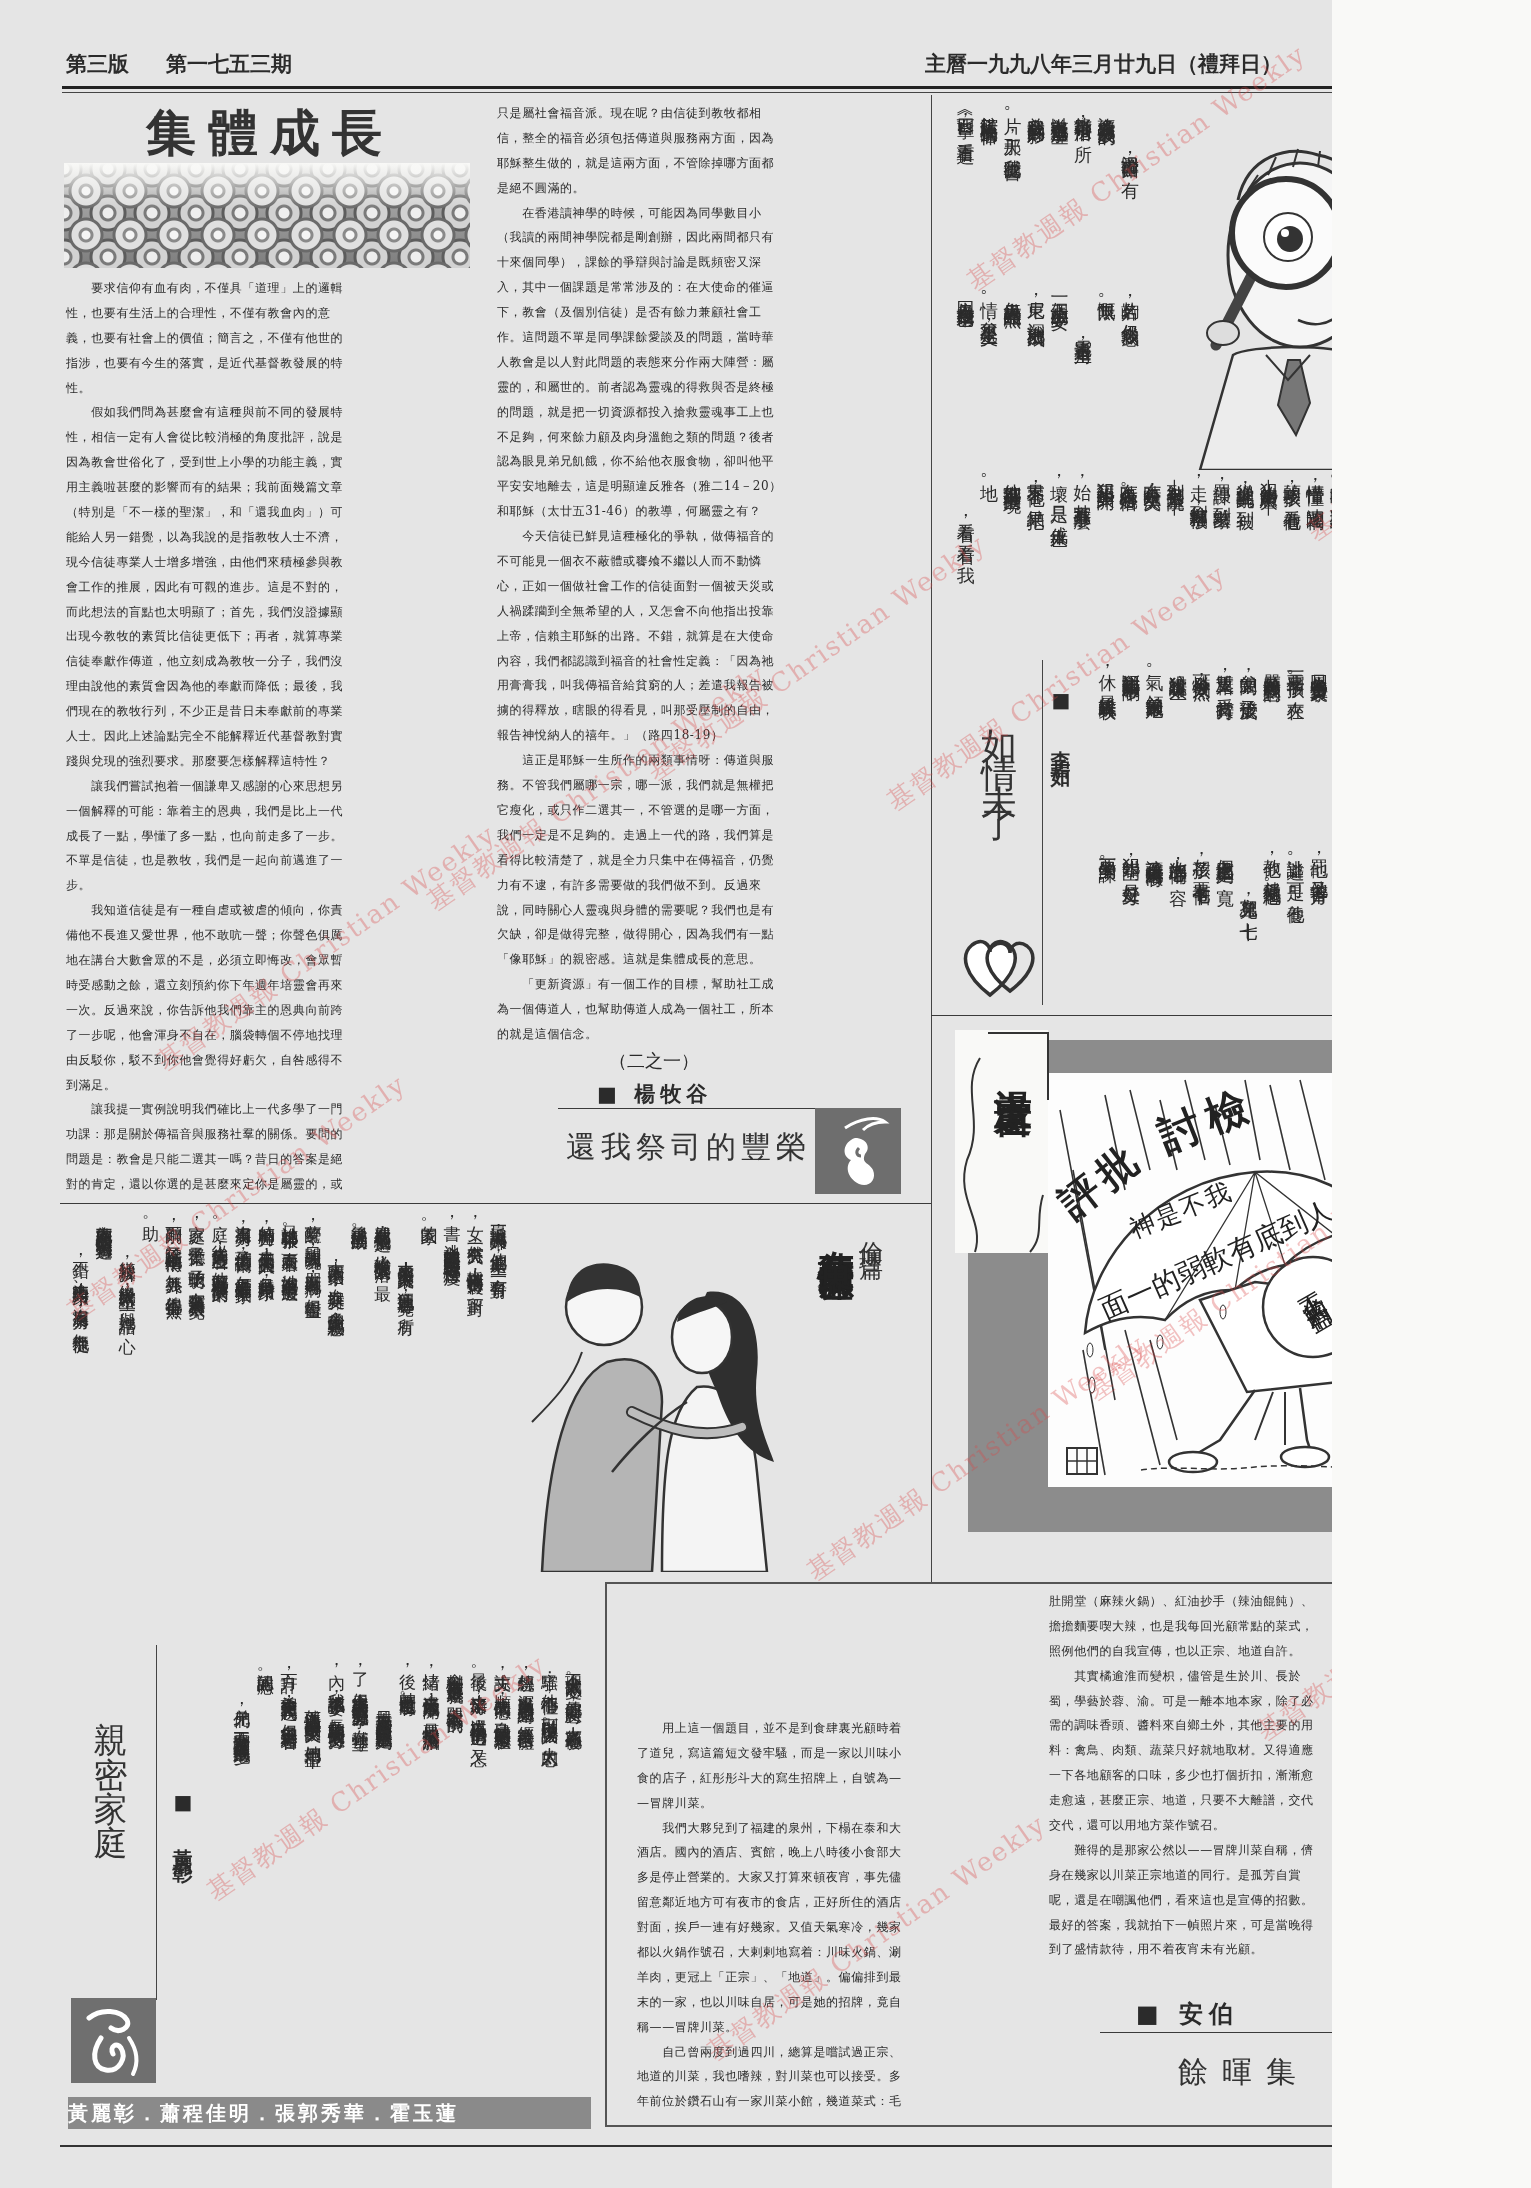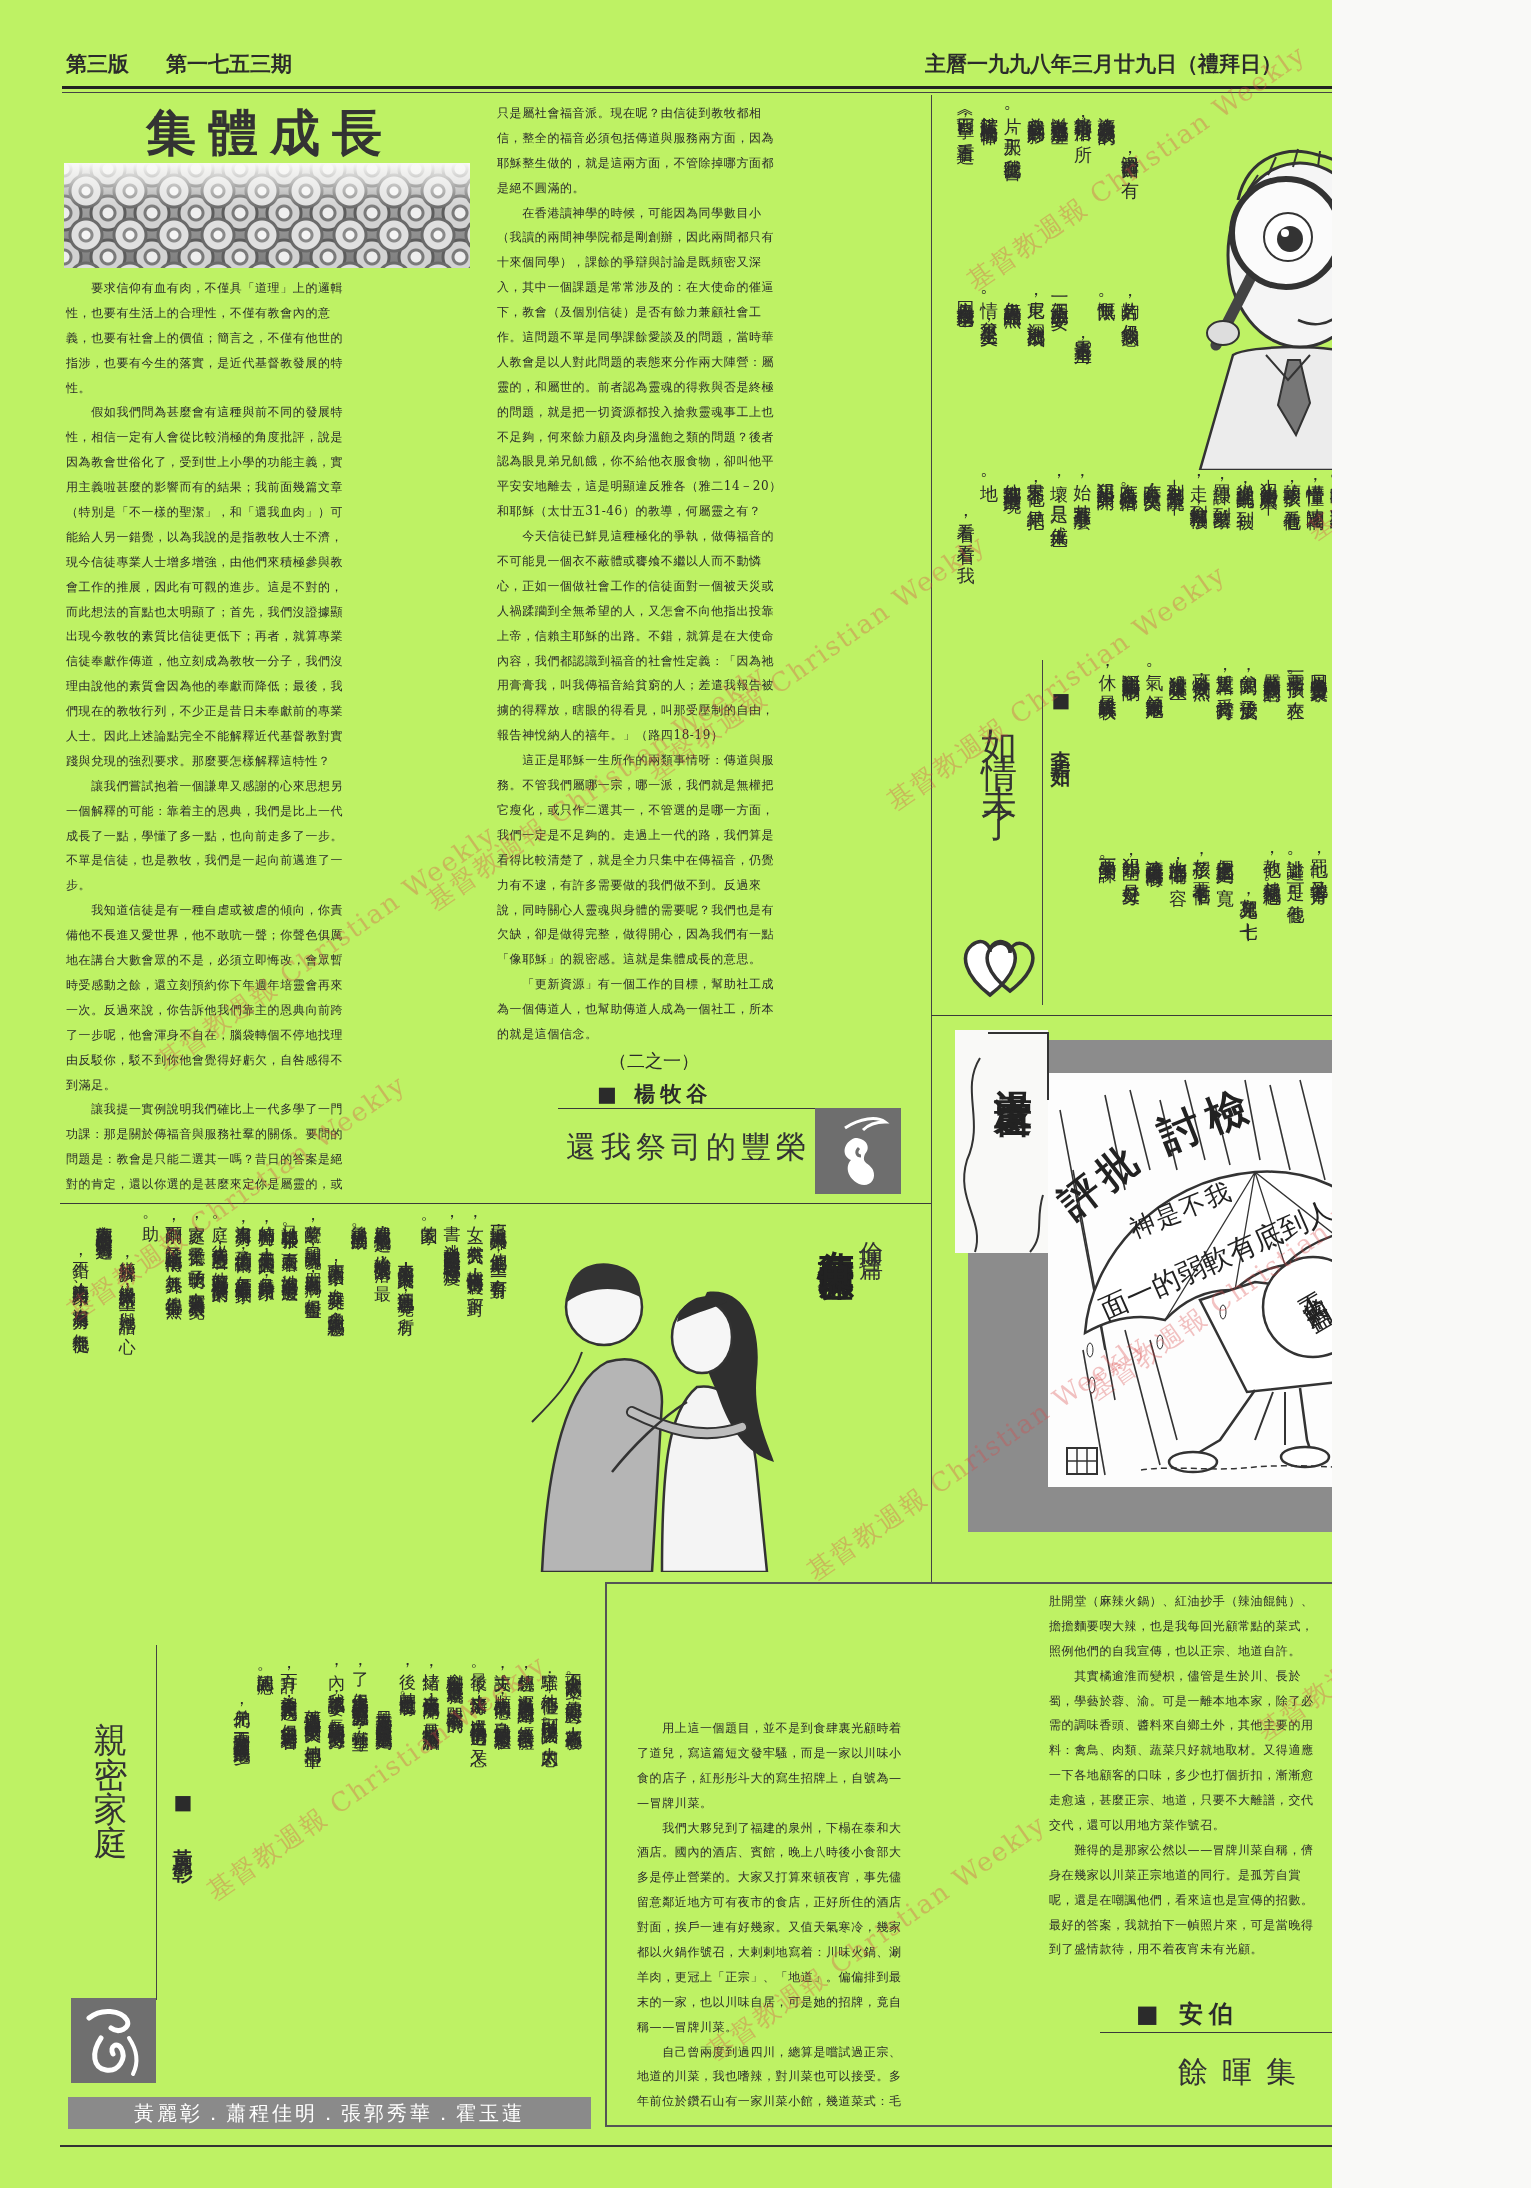--- a/index.html
+++ b/index.html
@@ -1,38 +1,38 @@
 <!DOCTYPE html>
 <html><head>
 <meta charset="utf-8">
 <style>
 *{margin:0;padding:0;box-sizing:border-box}
 body{background:#f9f9f7}
-#page{position:relative;width:1332px;height:2188px;overflow:hidden;background:#bef264;color:#2b2b2b;font-family:"DejaVu Serif","Liberation Serif",serif}
+#page{position:relative;width:1332px;height:2188px;overflow:hidden;background:#e5e5e5;color:#2b2b2b;font-family:"DejaVu Serif","Liberation Serif",serif}
 .abs{position:absolute}
 .hline{position:absolute;height:0;border-top:1.5px solid #3a3a3a}
 .vline{position:absolute;width:0;border-left:1.5px solid #444}
 .ht{position:absolute;font-size:12px;letter-spacing:0.6px;line-height:24.9px}
 .ht .ln{white-space:nowrap;height:24.9px}
 .vt{position:absolute;writing-mode:vertical-rl;font-size:18px;letter-spacing:1.3px;line-height:23.5px}
 .vt .ln{white-space:nowrap}
 .vtitle{position:absolute;writing-mode:vertical-rl;white-space:nowrap}
 .sans{font-family:"DejaVu Sans","Liberation Sans",sans-serif}
 .hdr{position:absolute;top:50px;font-size:21px;font-weight:bold;font-family:"DejaVu Sans","Liberation Sans",sans-serif;white-space:nowrap}
 .masthead{position:absolute;left:610px;top:28px;font-size:46px;font-weight:bold;letter-spacing:4px;white-space:nowrap;color:#222}
 .flowers{position:absolute;left:64px;top:163px;width:406px;height:105px;
  background:
   radial-gradient(circle at 50% 50%,#f5f5f5 0 4px,#8a8a8a 5px 7px,#e0e0e0 8px 14px,#6a6a6a 15px 17px,transparent 18px) 0 6px/44px 44px,
   radial-gradient(circle at 50% 50%,#eeeeee 0 5px,#7a7a7a 6px 8px,#d2d2d2 9px 15px,#5d5d5d 16px 18px,transparent 19px) 22px 28px/44px 44px,
   linear-gradient(#b9b9b9,#7d7d7d)}
 .flowers:after{content:"";position:absolute;left:0;top:0;right:0;height:45px;background:linear-gradient(#f9f9f7,rgba(249,249,247,0))}
 .wm{position:absolute;color:rgba(220,70,70,0.33);font-size:26px;white-space:nowrap;transform:rotate(-35deg);transform-origin:left top;letter-spacing:2px;pointer-events:none}
 .rtl{unicode-bidi:bidi-override;direction:rtl}
 .ctext{position:absolute;white-space:nowrap;transform:translate(-50%,-50%);font-family:"DejaVu Sans","Liberation Sans",sans-serif;color:#222}
-.bar{position:absolute;left:68px;top:2097px;width:523px;height:32px;background:#8a8a8a;color:#fff;font-weight:normal;font-size:20px;text-align:center;line-height:32px;letter-spacing:3px;white-space:nowrap}
+.bar{position:absolute;left:68px;top:2097px;width:523px;height:32px;background:#8a8a8a;color:#fff;font-weight:bold;font-size:20px;text-align:left;line-height:32px;letter-spacing:3px;white-space:nowrap}
 .box{position:absolute;left:605px;top:1582px;width:864px;height:545px;border:2px solid #555}
 </style>
 </head>
 <body>
 
 <div id="page">
 
   <div class="hdr" style="left:66px">第三版</div>
   <div class="hdr" style="left:166px">第一七五三期</div>
   <div class="hdr" style="right:50px">主曆一九九八年三月廿九日（禮拜日）</div>

